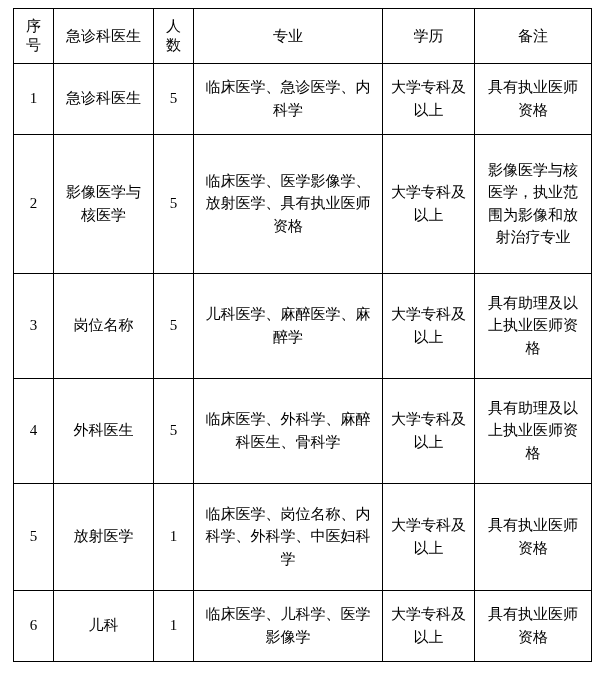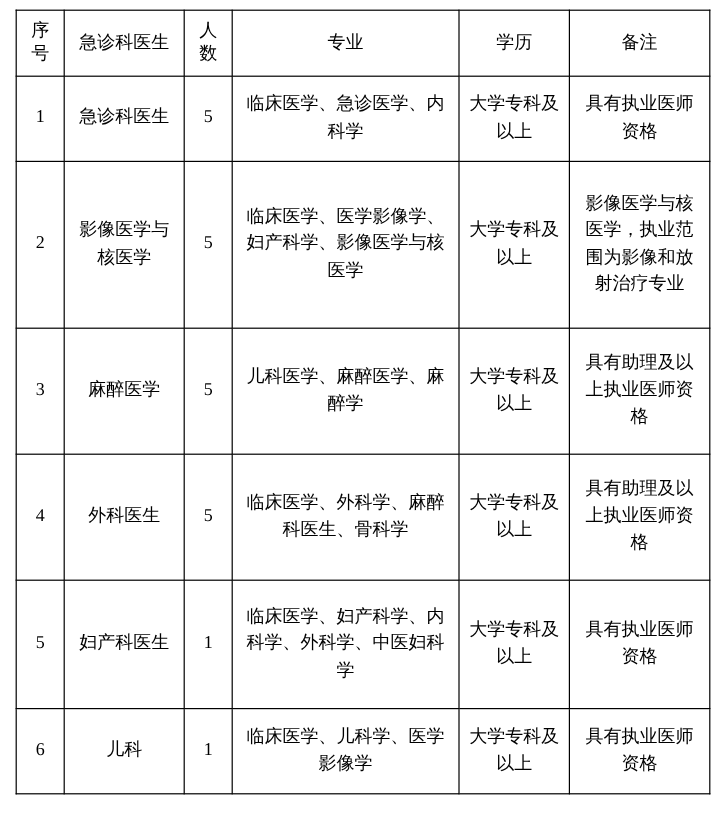--- a/index.html
+++ b/index.html
@@ -101,45 +101,45 @@
         <td class="post">急诊科医生</td>
         <td class="count">5</td>
         <td class="major">临床医学、急诊医学、内科学</td>
         <td class="edu">大学专科及以上</td>
         <td class="remark">具有执业医师资格</td>
       </tr>
       <tr class="r2">
         <td class="num">2</td>
         <td class="post">影像医学与核医学</td>
         <td class="count">5</td>
-        <td class="major">临床医学、医学影像学、妇产科学、影像医学与核医学</td>
+        <td class="major">临床医学、医学影像学、放射医学、具有执业医师资格</td>
         <td class="edu">大学专科及以上</td>
         <td class="remark">影像医学与核医学，执业范围为影像和放射治疗专业</td>
       </tr>
       <tr class="r3">
         <td class="num">3</td>
-        <td class="post">麻醉医学</td>
+        <td class="post">岗位名称</td>
         <td class="count">5</td>
         <td class="major">儿科医学、麻醉医学、麻醉学</td>
         <td class="edu">大学专科及以上</td>
         <td class="remark">具有助理及以上执业医师资格</td>
       </tr>
       <tr class="r4">
         <td class="num">4</td>
         <td class="post">外科医生</td>
         <td class="count">5</td>
         <td class="major">临床医学、外科学、麻醉科医生、骨科学</td>
         <td class="edu">大学专科及以上</td>
         <td class="remark">具有助理及以上执业医师资格</td>
       </tr>
       <tr class="r5">
         <td class="num">5</td>
-        <td class="post">妇产科医生</td>
+        <td class="post">放射医学</td>
         <td class="count">1</td>
-        <td class="major">临床医学、妇产科学、内科学、外科学、中医妇科学</td>
+        <td class="major">临床医学、岗位名称、内科学、外科学、中医妇科学</td>
         <td class="edu">大学专科及以上</td>
         <td class="remark">具有执业医师资格</td>
       </tr>
       <tr class="r6">
         <td class="num">6</td>
         <td class="post">儿科</td>
         <td class="count">1</td>
         <td class="major">临床医学、儿科学、医学影像学</td>
         <td class="edu">大学专科及以上</td>
         <td class="remark">具有执业医师资格</td>

